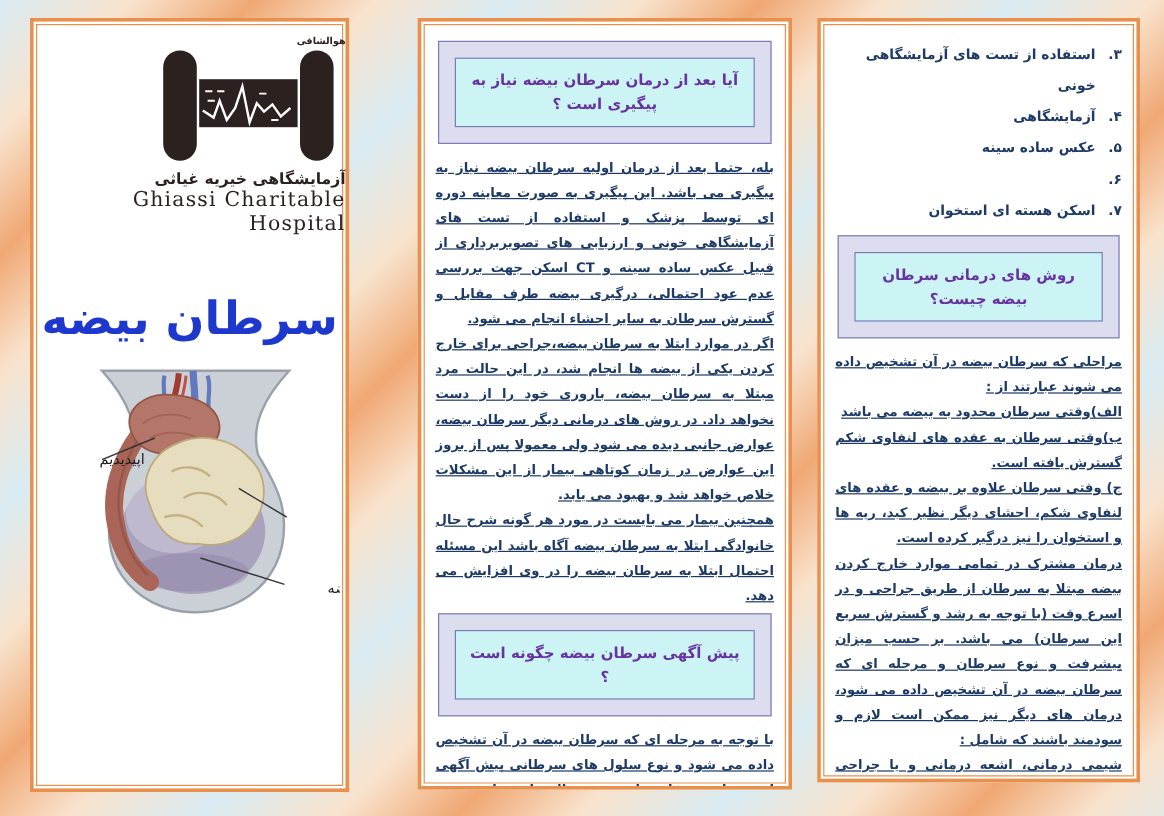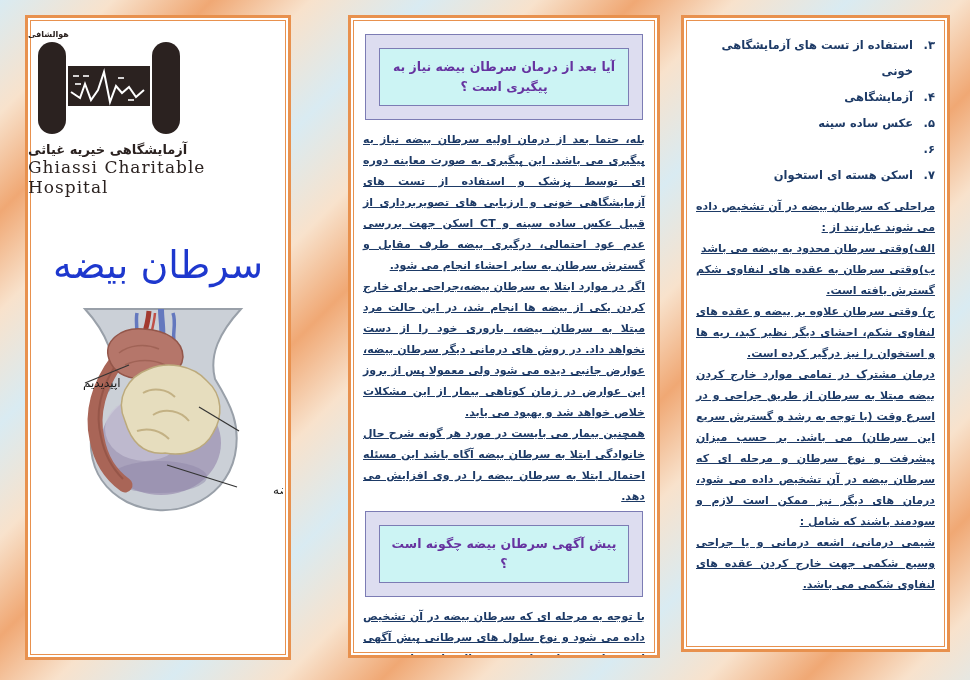--- a/index.html
+++ b/index.html
@@ -33,27 +33,27 @@
     text-align:justify;
     text-decoration:underline;
   }
 
   
   .num-list{margin:2px 0 8px;padding:0;list-style:none;}
   .num-list li{display:flex;gap:7px;color:#1D3A66;font-weight:bold;font-size:11.5px;line-height:26px;}
   .num-list .num{min-width:15px;}
 
   
-  .logo{ text-align:left;padding-top:12px;color:#2B2220;}
+  .logo{ text-align:right;padding-top:12px;color:#2B2220;}
   .logo-invocation{font-size:8px;font-weight:bold;margin-bottom:1px;}
   .logo-fa{font-size:13px;font-weight:bold;margin-top:2px;}
   .logo-en{direction:ltr;font-family:"DejaVu Serif",serif;font-size:17px;font-weight:normal;letter-spacing:1px;}
   .brochure-title{
     margin:46px 0 0;text-align:center;color:#1E38CE;
-    font-size:38px;font-weight:normal;line-height:1.2;
+    font-size:38px;font-weight:bold;line-height:1.2;
   }
   .figure-wrap{margin-top:14px;text-align:center;}
 </style>
 </head>
 <body>
 
 <div class="page">
 
   <div class="panel panel-left">
     <div class="logo">
@@ -148,20 +148,23 @@
         </li>
         <li>
           <span class="num">۶.</span>
         </li>
         <li>
           <span class="num">٧.</span>
           <span>اسکن هسته ای استخوان</span>
         </li>
       </ul>
 
+      <div class="hbox">
+        <div class="hbox-in">روش های درمانی سرطان بیضه چیست؟</div>
+      </div>
 
       <p>مراحلی که سرطان بیضه در آن تشخیص داده می شوند عبارتند از :</p>
       <p>الف)وقتی سرطان محدود به بیضه می باشد</p>
       <p>ب)وقتی سرطان به عقده های لنفاوی شکم گسترش یافته است.</p>
       <p>ج) وقتی سرطان علاوه بر بیضه و عقده های لنفاوی شکم، احشای دیگر نظیر کبد، ریه ها و استخوان را نیز درگیر کرده است.</p>
       <p>درمان مشترک در تمامی موارد خارج کردن بیضه مبتلا به سرطان از طریق جراحی و در اسرع وقت (با توجه به رشد و گسترش سریع این سرطان) می باشد. بر حسب میزان پیشرفت و نوع سرطان و مرحله ای که سرطان بیضه در آن تشخیص داده می شود، درمان های دیگر نیز ممکن است لازم و سودمند باشند که شامل :</p>
       <p>شیمی درمانی، اشعه درمانی و یا جراحی وسیع شکمی جهت خارج کردن عقده های لنفاوی شکمی می باشد.</p>
     </div>
   </div>
 

